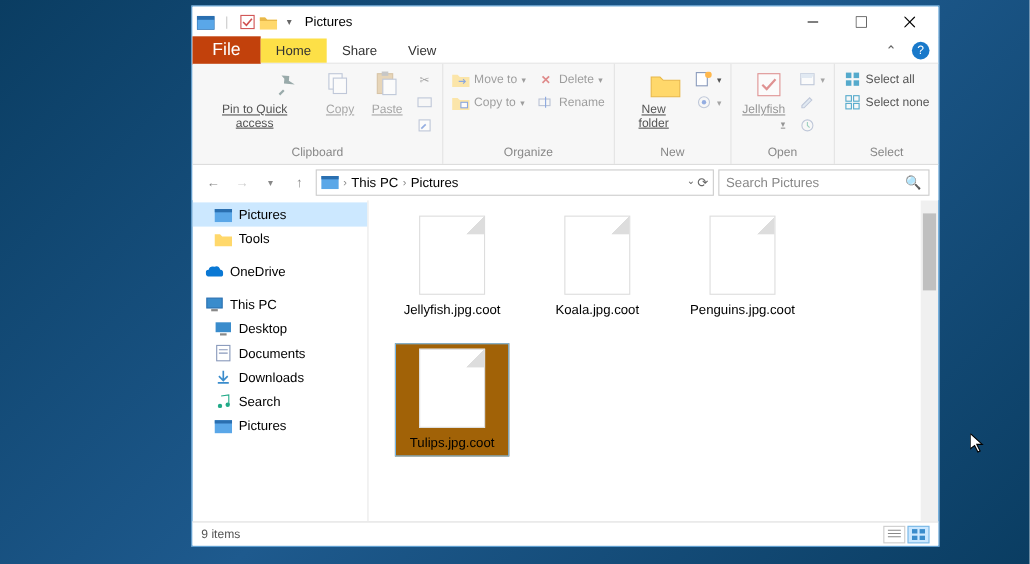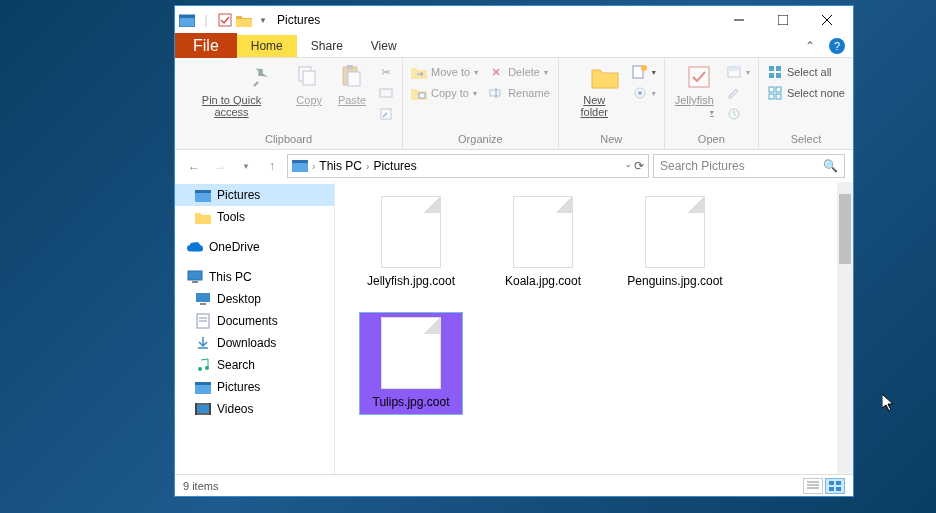--- a/index.html
+++ b/index.html
@@ -36,21 +36,21 @@
 .search-bar .sicon { margin-left: auto; }
 .body-area { flex: 1; display: flex; overflow: hidden; }
 .sidebar { width: 160px; border-right: 1px solid #e8e8e8; overflow-y: auto; padding: 2px 0; }
 .side-item { display: flex; align-items: center; gap: 6px; padding: 3px 8px 3px 20px; font-size: 12px; color: #000; cursor: default; }
 .side-item.selected { background: #cce8ff; }
 .side-item .sic { width: 16px; height: 16px; display: flex; align-items: center; justify-content: center; }
 .side-item.top { padding-left: 12px; font-weight: normal; }
 .side-spacer { height: 8px; }
 .files-pane { flex: 1; display: flex; flex-wrap: wrap; align-content: flex-start; padding: 10px; gap: 20px 14px; overflow-y: auto; position: relative; }
 .file-item { width: 104px; display: flex; flex-direction: column; align-items: center; text-align: center; font-size: 12px; padding: 4px; margin-left: 14px; }
-.file-item.selected { border: 1px solid #7ab8e6; background: #8b5cf6; }
+.file-item.selected { border: 1px solid #7ab8e6; background: #a16207; }
 .file-icon { width: 60px; height: 72px; background: #fff; border: 1px solid #ddd; position: relative; margin-bottom: 6px; }
 .file-icon::before { content: ""; position: absolute; top: 0; right: 0; width: 16px; height: 16px; background: linear-gradient(135deg, transparent 50%, #ddd 50%); }
 .file-name { word-break: break-word; line-height: 1.2; }
 .scroll-v { position: absolute; right: 0; top: 0; width: 16px; height: 100%; background: #f0f0f0; }
 .scroll-v .thumb { position: absolute; left: 2px; top: 12px; width: 12px; height: 70px; background: #c0c0c0; }
 .statusbar { height: 22px; border-top: 1px solid #ddd; display: flex; align-items: center; padding: 0 8px; font-size: 11px; color: #555; background: #fff; }
 .statusbar .view-toggles { margin-left: auto; display: flex; gap: 2px; }
 .statusbar .vt { width: 20px; height: 16px; border: 1px solid #ccc; display: flex; align-items: center; justify-content: center; }
 .statusbar .vt.active { background: #cce8ff; border-color: #7ab8e6; }
 .cursor { position: absolute; left: 882px; top: 394px; pointer-events: none; }
@@ -422,31 +422,20 @@
         </div>
       <div class="side-item">
           <div class="sic">
             <svg width="16" height="14">
               <rect x="0" y="2" width="16" height="12" fill="#5aa7e8"></rect>
               <rect x="0" y="2" width="16" height="3" fill="#2a6fb0"></rect>
             </svg>
           </div>
           <span>Pictures</span>
         </div>
-      <div class="side-item">
-          <div class="sic">
-            <svg width="16" height="12">
-              <rect x="0" y="0" width="16" height="12" fill="#666"></rect>
-              <rect x="2" y="2" width="12" height="8" fill="#3a8ccc"></rect>
-              <rect x="0" y="0" width="2" height="12" fill="#444"></rect>
-              <rect x="14" y="0" width="2" height="12" fill="#444"></rect>
-            </svg>
-          </div>
-          <span>Videos</span>
-        </div>
     </div>
 
     <div class="files-pane" id="files-pane">
       <div class="file-item">
           <div class="file-icon"></div>
           <div class="file-name">Jellyfish.jpg.coot</div>
         </div>
         <div class="file-item">
           <div class="file-icon"></div>
           <div class="file-name">Koala.jpg.coot</div>

